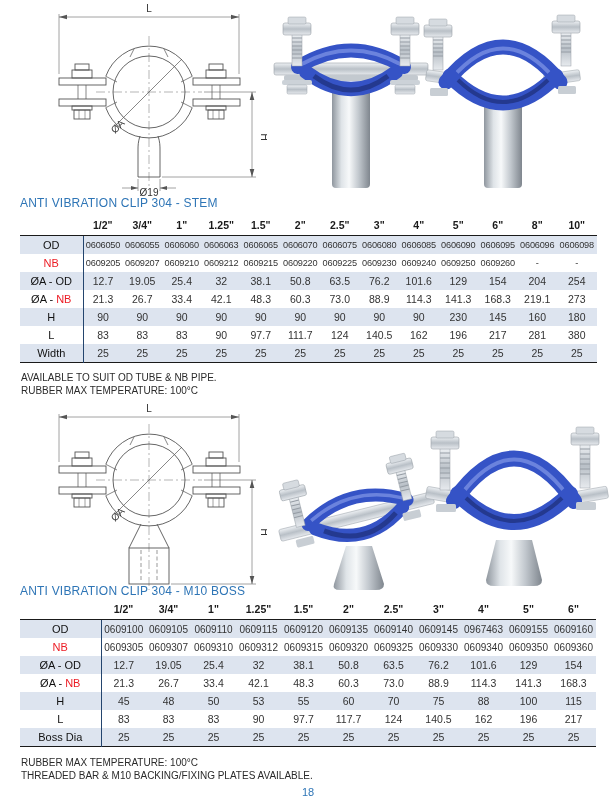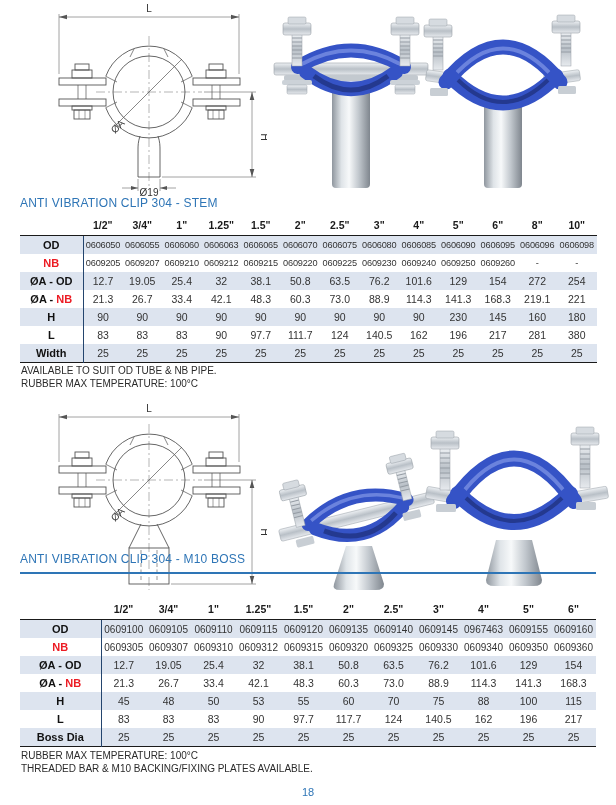--- a/index.html
+++ b/index.html
@@ -8,29 +8,29 @@
   .blk{position:absolute;}
   .sec-title{position:absolute;left:20px;width:576px;font-size:12px;letter-spacing:.2px;
              color:#2e75b6;border-bottom:2px solid #2e75b6;padding-bottom:6px;height:14px;}
   .twrap{position:absolute;left:20px;}
   table.spec{border-collapse:collapse;table-layout:fixed;width:576px;border-bottom:1.6px solid #1a1a1a;}
   table.spec th,table.spec td{padding:0;margin:0;text-align:center;vertical-align:middle;
              overflow:hidden;white-space:nowrap;}
   table.spec thead th{height:20px;font-size:10.5px;font-weight:bold;color:#1a1a1a;
              border-bottom:1.6px solid #1a1a1a;background:#fff;}
   table.spec tbody td{height:18px;font-size:10.5px;color:#333;}
-  table.spec tbody td.label{font-size:11px;font-weight:bold;color:#111;
+  table.spec tbody td.label{font-size:11px;font-weight:normal;color:#111;
              border-right:1.6px solid #24456e;}
   table.spec tbody tr.shaded{background:#dde4ef;}
   table.t1 col.label{width:63px;} table.t1 col.data{width:39.5px;}
   table.t2 col.label{width:81px;} table.t2 col.data{width:45px;}
   table.t1 td.code{font-size:9.2px;letter-spacing:-0.2px;}
   table.t2 td.code{font-size:10px;}
   .red{color:#ec1c24;}
-  .notes{position:absolute;left:21px;font-size:10px;color:#2b2b2b;line-height:12.5px;}
+  .notes{position:absolute;left:21px;font-size:10px;color:#2b2b2b;line-height:12.5px;margin-top:7px;}
   .pagenum{position:absolute;left:0;top:786px;width:616px;text-align:center;
            font-size:11px;color:#2e75b6;}
   svg text{font-family:"Liberation Sans","DejaVu Sans",sans-serif;}
 </style>
 </head>
 <body>
 
 <div id="page">
 
   <svg class="blk" style="left:32px;top:0;" width="235" height="198" viewBox="0 0 235 198">
@@ -233,38 +233,38 @@
             <td>19.05</td>
             <td>25.4</td>
             <td>32</td>
             <td>38.1</td>
             <td>50.8</td>
             <td>63.5</td>
             <td>76.2</td>
             <td>101.6</td>
             <td>129</td>
             <td>154</td>
-            <td>272</td>
+            <td>204</td>
             <td>254</td>
           </tr>
           <tr>
             <td class="label"><span>ØA - </span><span class="red">NB</span></td>
             <td>21.3</td>
             <td>26.7</td>
             <td>33.4</td>
             <td>42.1</td>
             <td>48.3</td>
             <td>60.3</td>
             <td>73.0</td>
             <td>88.9</td>
             <td>114.3</td>
             <td>141.3</td>
             <td>168.3</td>
             <td>219.1</td>
-            <td>221</td>
+            <td>273</td>
           </tr>
           <tr class="shaded">
             <td class="label"><span>H</span></td>
             <td>90</td>
             <td>90</td>
             <td>90</td>
             <td>90</td>
             <td>90</td>
             <td>90</td>
             <td>90</td>
@@ -425,21 +425,21 @@
       <g>
         <rect x="316" y="46" width="10" height="44" fill="url(#mv2)" stroke="#9aa1a8" stroke-width="0.5"></rect>
         <path d="M316,51h10M316,56h10M316,61h10M316,66h10M316,71h10M316,76h10" stroke="#959ca4" stroke-width="1"></path>
         <rect x="307" y="35" width="28" height="12" rx="2" fill="url(#mv2)" stroke="#9aa1a8" stroke-width="0.6"></rect>
         <rect x="312" y="29" width="18" height="7" rx="1.5" fill="#d6dbe0" stroke="#9aa1a8" stroke-width="0.5"></rect>
         <rect x="312" y="104" width="20" height="8" rx="1.5" fill="#c8ced4"></rect>
       </g>
     </g>
   </svg>
 
-  <div class="sec-title" style="top:552px;">ANTI VIBRATION CLIP 304 - M10 BOSS</div>
+  <div class="sec-title" style="top:584px;">ANTI VIBRATION CLIP 304 - M10 BOSS</div>
   <div class="twrap" id="table2-mount" style="top:599px;">
       <table class="spec t2">
         <colgroup>
           <col class="label">
           <col class="data">
           <col class="data">
           <col class="data">
           <col class="data">
           <col class="data">
           <col class="data">

